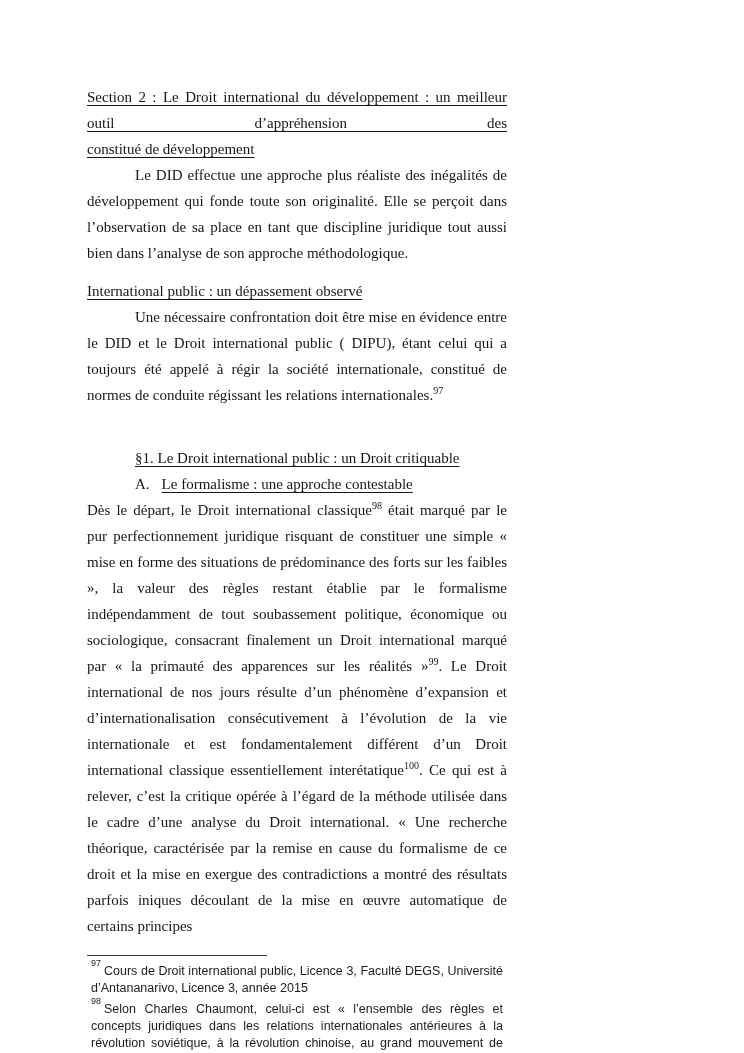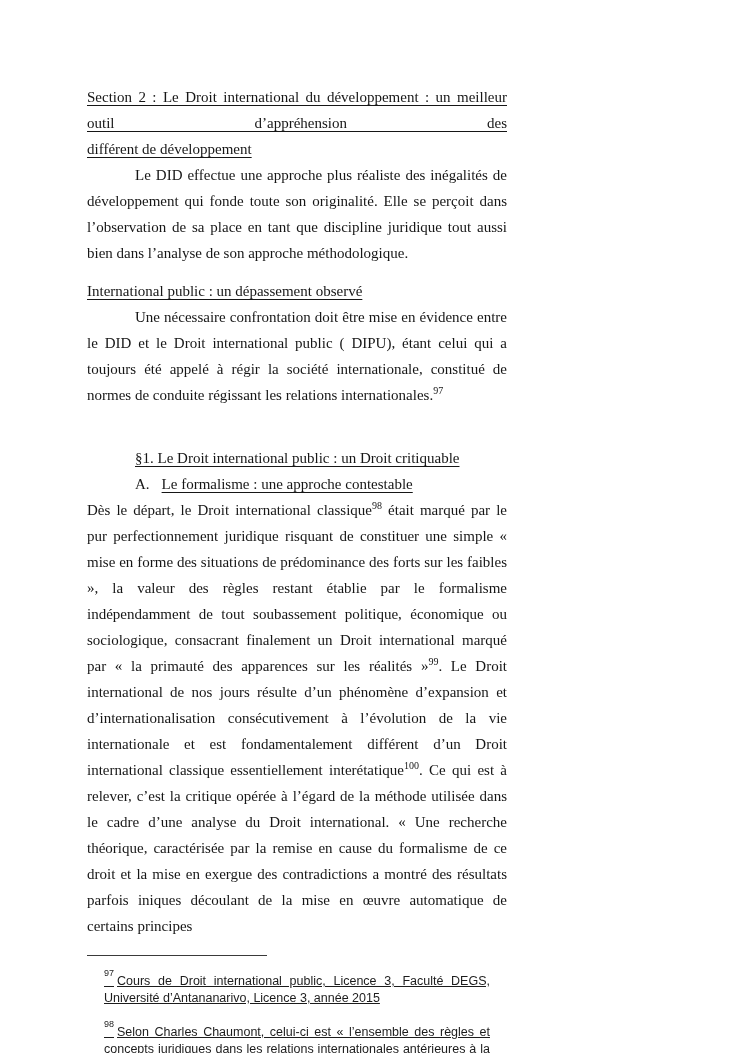--- a/index.html
+++ b/index.html
@@ -45,21 +45,21 @@
     font-family: "Liberation Sans", "DejaVu Sans", sans-serif;
     font-size: 12.5px;
     line-height: 17px;
     color: #1c1c1c;
   }
   .fn-sep {
     width: 180px;
     border-top: 1px solid #3a3a3a;
     margin: 0 0 7px 0;
   }
-  .footnote { text-align: justify; margin: 17px; text-decoration: underline; }
+  .footnote { text-align: justify; margin: 4px; }
   .footnote sup.fn-num {
     font-size: 9px;
     top: -4px;
     position: relative;
     line-height: 0;
     margin-right: 3px;
   }
   .footnote .it { font-style: italic; }
   .page-num {
     margin-top: 14px;
@@ -69,21 +69,21 @@
     color: #1d4ed8;
   }
 </style>
 </head>
 <body>
 
 <div class="page">
 
   <div>
     <div class="u fill-line">Section 2 : Le Droit international du développement : un meilleur outil d’appréhension des</div>
-    <div class="u">différent de développement</div>
+    <div class="u">constitué de développement</div>
   </div>
 
   <p class="body-para indent">Le DID effectue une approche plus réaliste des inégalités de développement qui fonde toute son originalité. Elle se perçoit dans l’observation de sa place en tant que discipline juridique tout aussi bien dans l’analyse de son approche méthodologique.</p>
 
   <div class="subsection">
     <div class="u">International public : un dépassement observé</div>
   </div>
 
   <p class="body-para indent"><span>Une nécessaire confrontation doit être mise en évidence entre le DID et le Droit international public ( DIPU), étant celui qui a toujours été appelé à régir la société internationale, constitué de normes de conduite régissant les relations internationales.</span><sup class="ref">97</sup></p>
 

